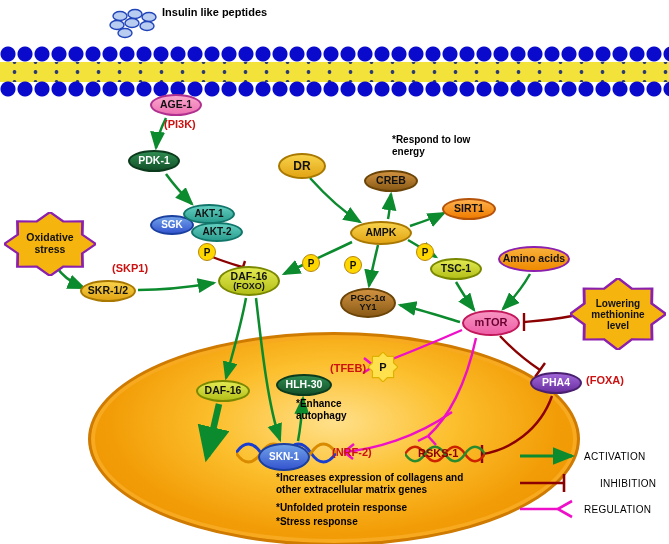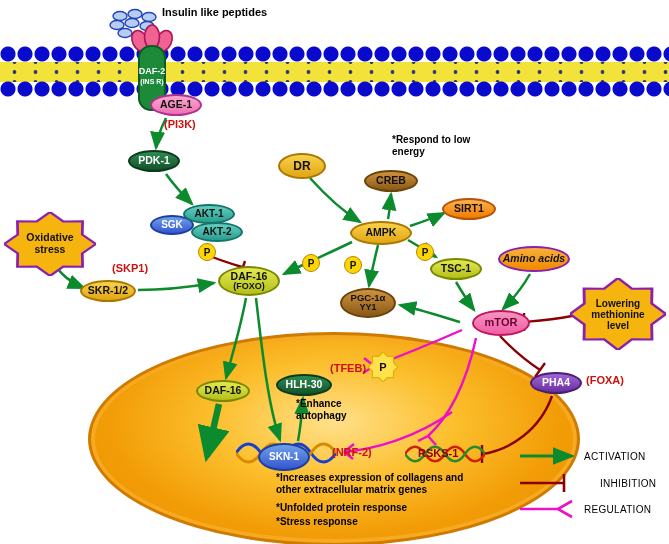--- a/index.html
+++ b/index.html
@@ -19,21 +19,21 @@
   .gold   {background:linear-gradient(#f8d24a,#e2a515);border:2px solid #a87800;}
   .brown  {background:linear-gradient(#cf913f,#8a5a16);border:2px solid #6b4408;}
   .orange {background:linear-gradient(#ffb14d,#ef7c00);border:2px solid #b45309;}
   .yg     {background:linear-gradient(#e2e951,#b4c018);border:2px solid #7a8800;}
   .pink   {background:linear-gradient(#f9a8cd,#ee72b2);border:2px solid #b03090;}
   .hotpink{background:linear-gradient(#f794c0,#ee5fa7);border:2px solid #c2185b;color:#6b0030;}
   .teal   {background:linear-gradient(#63cfc0,#2a9d8f);border:2px solid #11756a;}
   .blue   {background:linear-gradient(#6fa0e8,#3556cf);border:2px solid #1a3fa0;color:#fff;}
   .dgreen {background:linear-gradient(#2e8b50,#14522a);border:2px solid #0b3a1c;color:#fff;}
   .purple {background:linear-gradient(#a066d8,#6a2fa0);border:2px solid #4a1f70;color:#fff;}
-  .amino  {background:linear-gradient(#f9b03a,#ef8a00);border:2.5px solid #8b1fae;font-style:italic;}
+  .amino  {background:linear-gradient(#f9b03a,#ef8a00);border:2.5px solid #8b1fae;}
   .pcirc{position:absolute;width:16px;height:16px;border-radius:50%;background:#ffd700;
     border:1.5px solid #b8860b;display:flex;align-items:center;justify-content:center;
     font-size:10px;font-weight:bold;color:#111;z-index:4;}
   .sub{font-size:9px;font-weight:bold;}
   
   .lbl{position:absolute;color:#000;font-weight:bold;z-index:4;text-align:center;}
   .red-note{position:absolute;color:#cc1111;font-weight:bold;font-size:11px;z-index:4;}
   .note{position:absolute;color:#000;font-weight:bold;font-size:10px;z-index:4;line-height:1.15;}
   .legend-lbl{position:absolute;color:#000;font-size:10px;z-index:4;letter-spacing:.3px;}
   
@@ -129,32 +129,20 @@
         <ellipse cx="27" cy="6" rx="7" ry="4.5"></ellipse>
       <ellipse cx="41" cy="9" rx="7" ry="4.5"></ellipse>
         <ellipse cx="9" cy="17" rx="7" ry="4.5"></ellipse>
       <ellipse cx="24" cy="15" rx="7" ry="4.5"></ellipse>
         <ellipse cx="39" cy="18" rx="7" ry="4.5"></ellipse>
       <ellipse cx="17" cy="25" rx="7" ry="4.5"></ellipse>
     </g>
   </svg>
   <div class="lbl" style="left:162px;top:6px;font-size:11px">Insulin like peptides</div>
 
-  <div style="position:absolute;left:128px;top:24px;width:48px;height:88px;z-index:3">
-    <svg width="48" height="88" viewBox="0 0 48 88">
-      <g fill="#f06292" stroke="#ad1457" stroke-width="1.6">
-        <ellipse cx="12" cy="17" rx="7.5" ry="11" transform="rotate(-25 12 17)"></ellipse>
-        <ellipse cx="36" cy="17" rx="7.5" ry="11" transform="rotate(25 36 17)"></ellipse>
-        <ellipse cx="24" cy="13" rx="7.5" ry="12"></ellipse>
-      </g>
-      <rect x="11" y="22" width="26" height="64" rx="12" fill="#1d8a3a" stroke="#0b5c22" stroke-width="2"></rect>
-    </svg>
-    <div style="position:absolute;left:0;top:42px;width:48px;text-align:center;color:#fff;font-weight:bold;font-size:9px">DAF-2</div>
-    <div style="position:absolute;left:0;top:54px;width:48px;text-align:center;color:#fff;font-weight:bold;font-size:7px">(INS R)</div>
-  </div>
 
   <div class="ov pink" style="left:150px;top:94px;width:52px;height:22px">
     <span>AGE-1</span>
     </div>
   <div class="red-note" style="left:164px;top:118px">(PI3K)</div>
   <div class="ov dgreen" style="left:128px;top:150px;width:52px;height:22px">
     <span>PDK-1</span>
     </div>
   <div class="ov blue" style="left:150px;top:215px;width:44px;height:20px;font-size:10px">
     <span>SGK</span>
@@ -212,21 +200,21 @@
     <span>TSC-1</span>
     </div>
   <div class="ov brown" style="left:340px;top:288px;width:56px;height:30px;font-size:9.5px">
     <span>PGC-1α</span>
     <span class="sub">YY1</span>
     </div>
 
   <div class="ov amino" style="left:498px;top:246px;width:72px;height:26px">
     <span>Amino acids</span>
     </div>
-  <div class="ov hotpink" style="left:472px;top:310px;width:58px;height:26px;font-size:11px">
+  <div class="ov hotpink" style="left:462px;top:310px;width:58px;height:26px;font-size:11px">
     <span>mTOR</span>
     </div>
 
   <div class="burst" style="left:570px;top:278px;width:96px;height:72px">
     <svg viewBox="0 0 100 100" preserveAspectRatio="none">
       <polygon points="100,50 85.1,64.5 85.4,85.4 64.5,85.1 50,100 35.5,85.1 14.6,85.4 14.9,64.5 0,50 14.9,35.5 14.6,14.6 35.5,14.9 50,0 64.5,14.9 85.4,14.6 85.1,35.5" fill="#f6b50e" stroke="#8b1fae" stroke-width="3"></polygon>
       </svg>
     <div class="bt" style="font-size:10px">Lowering methionine level</div>
   </div>
 

